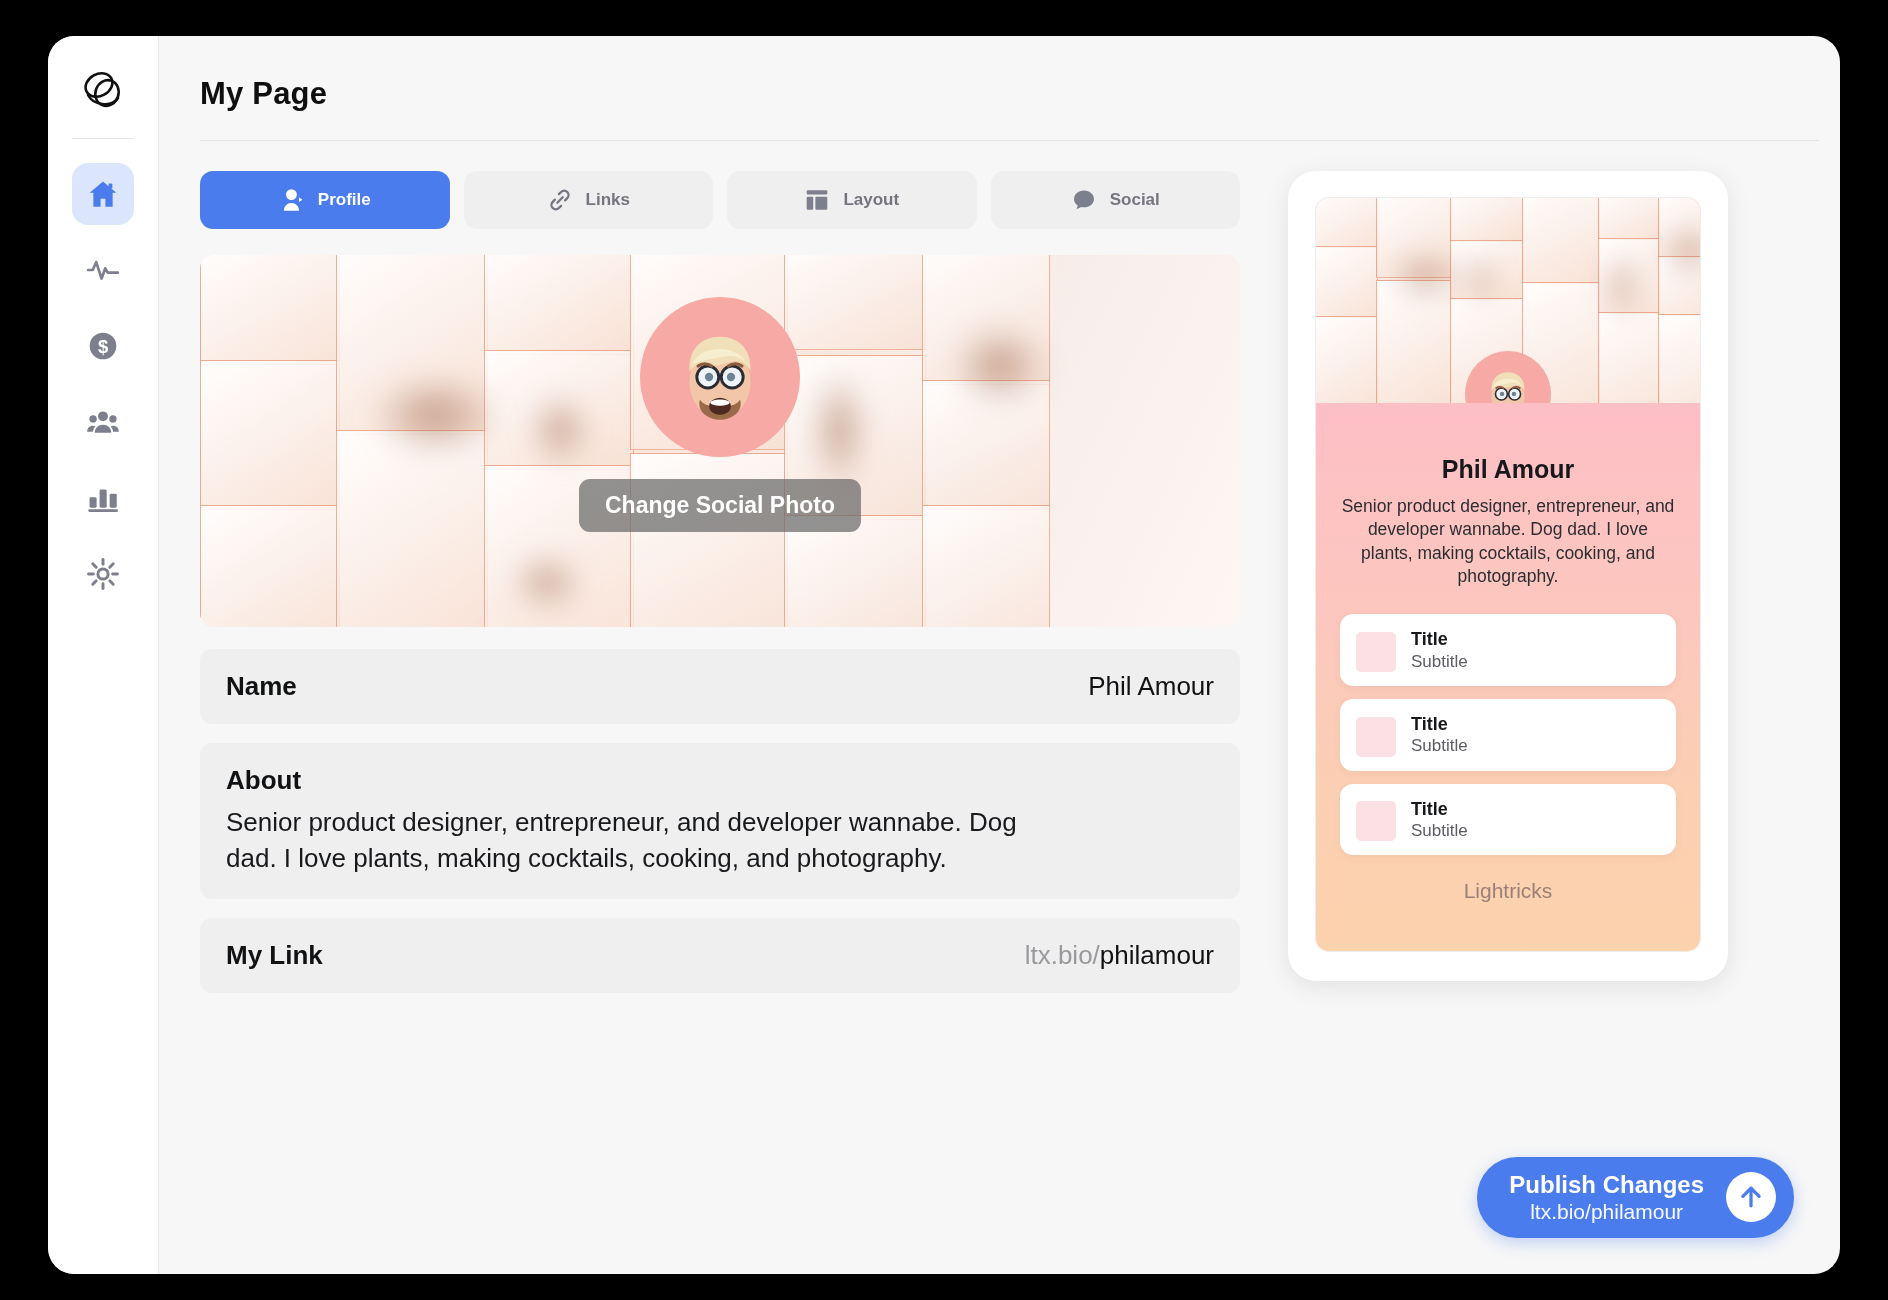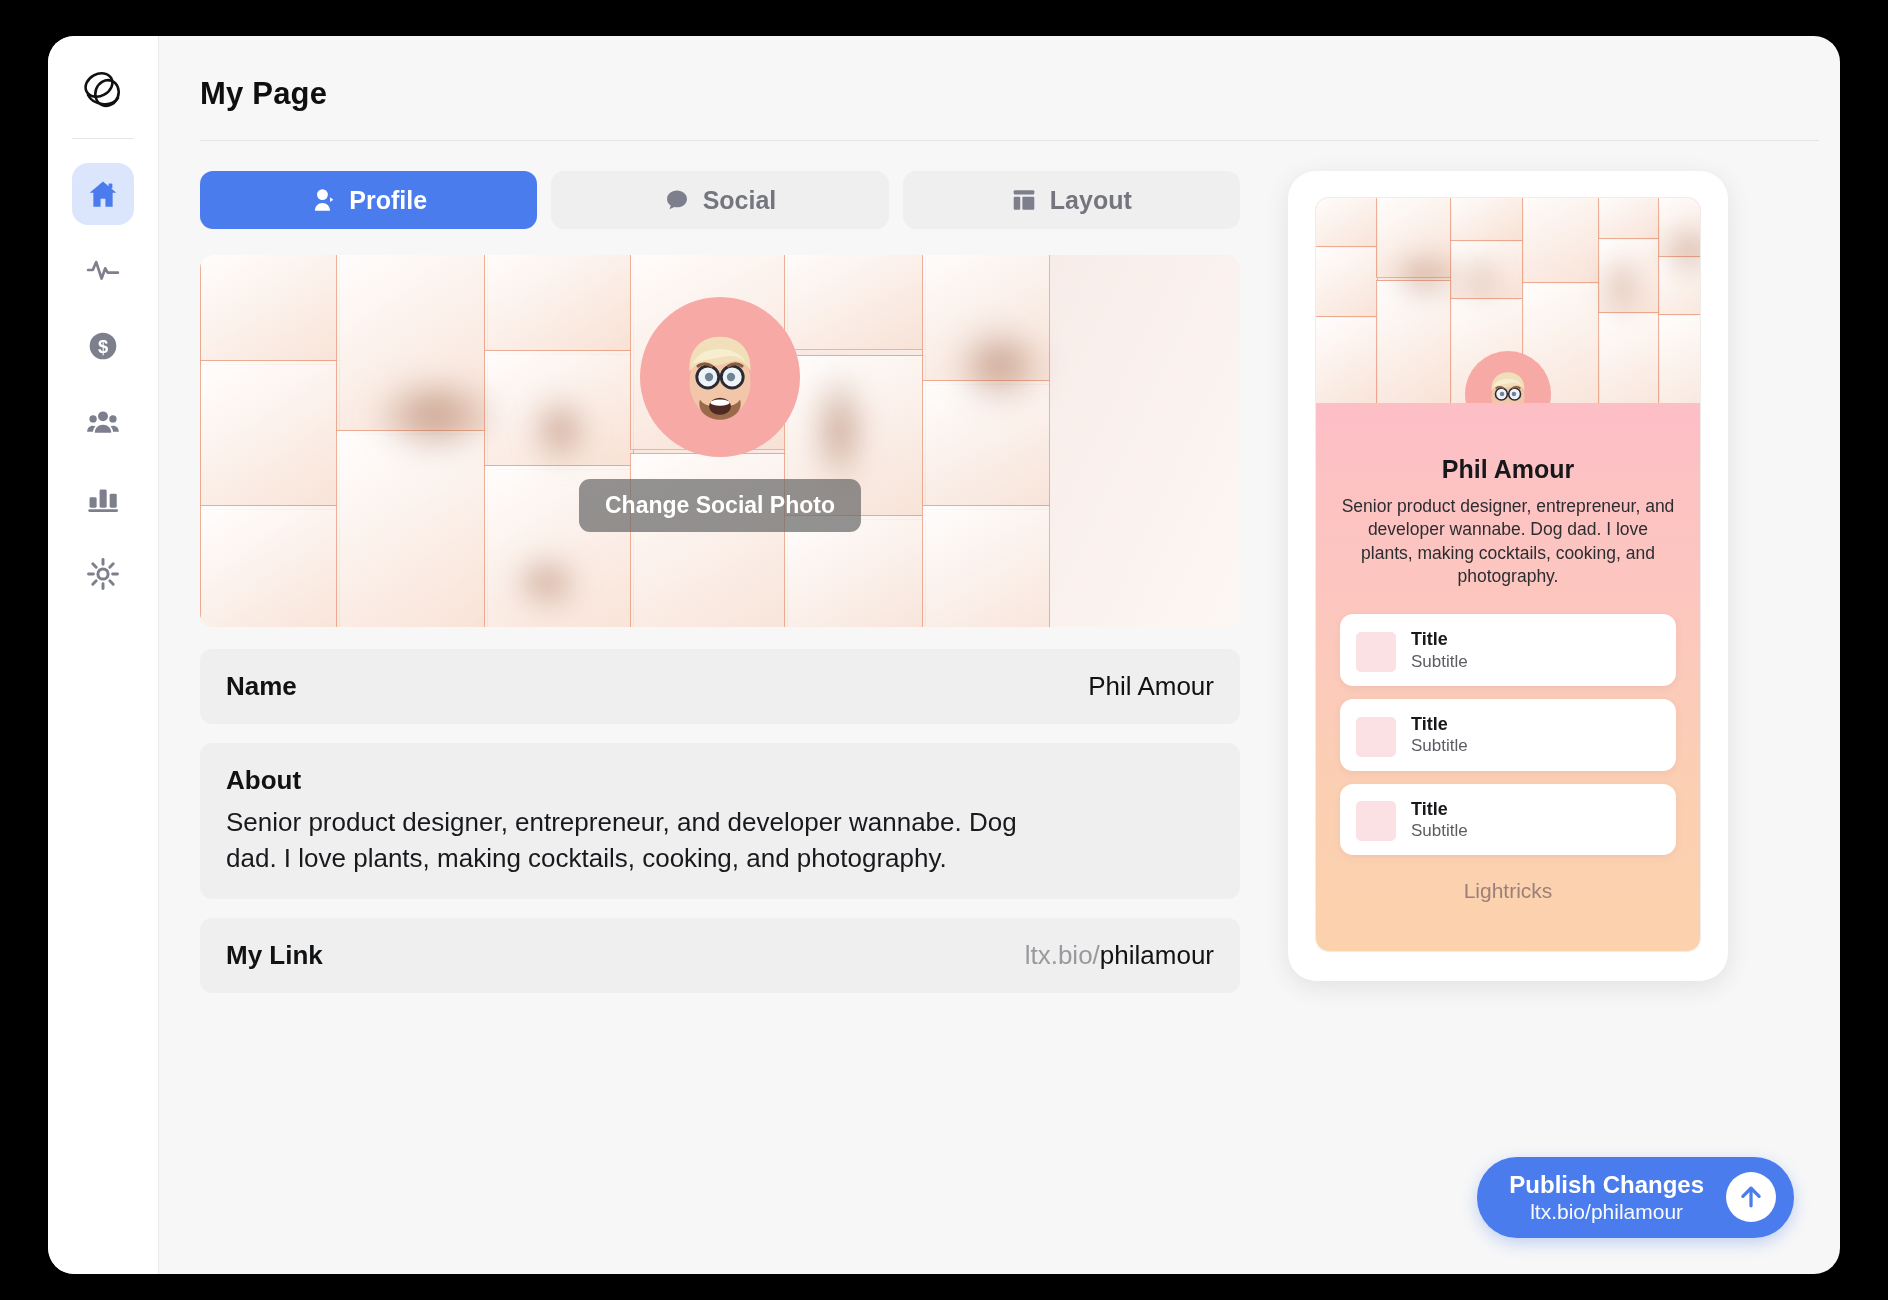--- a/index.html
+++ b/index.html
@@ -75,21 +75,21 @@
   
   .tabs { display: flex; gap: 14px; margin-bottom: 26px; }
   .tab {
     flex: 1 1 0;
     height: 58px;
     border-radius: 13px;
     background: #efefef;
     display: flex; align-items: center; justify-content: center;
     gap: 13px;
     color: #74757f;
-    font-size: 25px;
+    font-size: 17px;
     font-weight: 600;
     cursor: pointer;
     user-select: none;
   }
   .tab.active { background: #4a7ced; color: #ffffff; }
   .tab svg { width: 26px; height: 26px; display:block; }
 
   
   .cover {
     position: relative;
@@ -319,39 +319,49 @@
               <span>
                 <svg viewBox="0 0 24 24" fill="#ffffff">
                   <circle cx="11.5" cy="7" r="5"></circle>
                   <path d="M4.5 22c0-4.2 3.1-7.2 7-7.2s7 3 7 7.2z"></path>
                   <path d="M18.5 9.5l3 2.2-3 2.2z"></path>
                 </svg>
               </span>
               <span>Profile</span>
             </div>
 
-
             <div class="tab">
               <span>
-                <svg viewBox="0 0 24 24" fill="#7d7f8c">
-                  <path d="M12 3.2c5.2 0 9.2 3.4 9.2 7.8s-4 7.8-9.2 7.8c-.9 0-1.7-.1-2.5-.3l-4.4 2.1 1.1-3.6C4 15.6 2.8 13.4 2.8 11c0-4.4 4-7.8 9.2-7.8z"></path>
+                <svg viewBox="0 0 24 24" fill="none" stroke="#74757f" stroke-width="2.1" stroke-linecap="round">
+                  <path d="M9.5 14.5 14.5 9.5"></path>
+                  <path d="M11 6.6 13 4.6a4 4 0 0 1 5.7 5.7l-2 2"></path>
+                  <path d="M13 17.4 11 19.4a4 4 0 0 1-5.7-5.7l2-2"></path>
                 </svg>
               </span>
-              <span>Social</span>
+              <span>Links</span>
             </div>
 
             <div class="tab">
               <span>
                 <svg viewBox="0 0 24 24" fill="#7d7f8c">
                   <rect x="2.5" y="3" width="19" height="4" rx="1"></rect>
                   <rect x="2.5" y="9" width="6" height="12" rx="1"></rect>
                   <rect x="10.5" y="9" width="11" height="12" rx="1"></rect>
                 </svg>
               </span>
               <span>Layout</span>
+            </div>
+
+            <div class="tab">
+              <span>
+                <svg viewBox="0 0 24 24" fill="#7d7f8c">
+                  <path d="M12 3.2c5.2 0 9.2 3.4 9.2 7.8s-4 7.8-9.2 7.8c-.9 0-1.7-.1-2.5-.3l-4.4 2.1 1.1-3.6C4 15.6 2.8 13.4 2.8 11c0-4.4 4-7.8 9.2-7.8z"></path>
+                </svg>
+              </span>
+              <span>Social</span>
             </div>
           </div>
 
           <div class="cover">
             <div class="tile-grid">
               <div class="tile" style="left:0;top:-10px;width:140px;height:120px"></div>
               <div class="tile" style="left:0;top:105px;width:140px;height:150px"></div>
               <div class="tile" style="left:0;top:250px;width:140px;height:140px"></div>
               <div class="tile" style="left:136px;top:-10px;width:152px;height:190px"></div>
               <div class="tile" style="left:136px;top:175px;width:152px;height:220px"></div>

